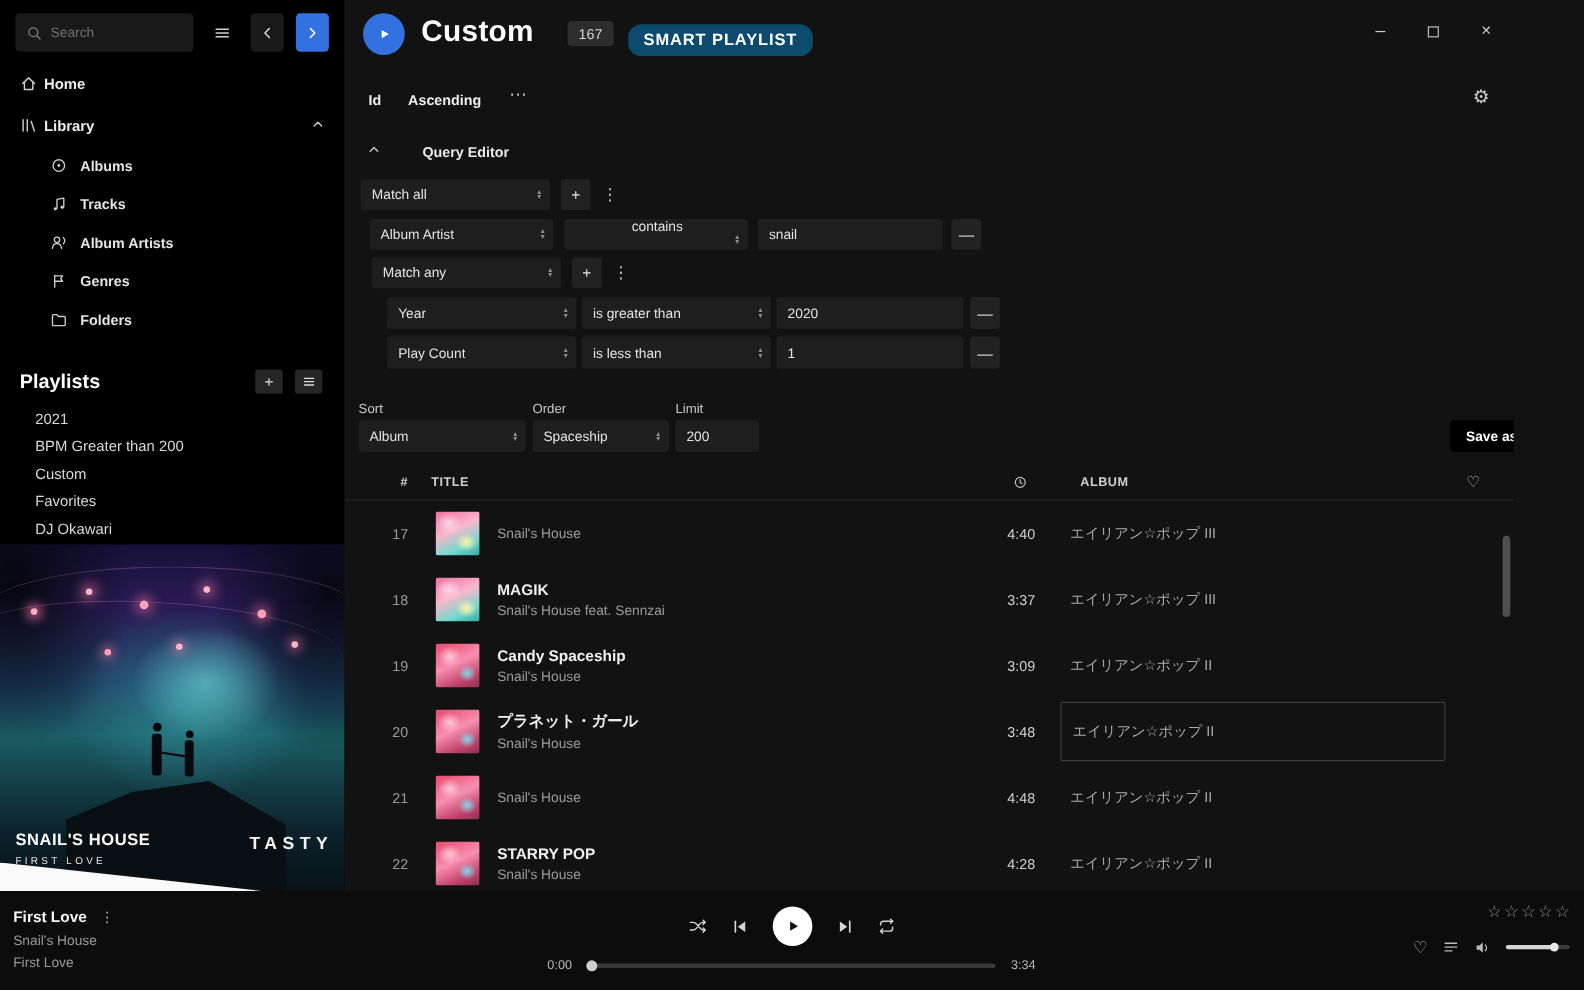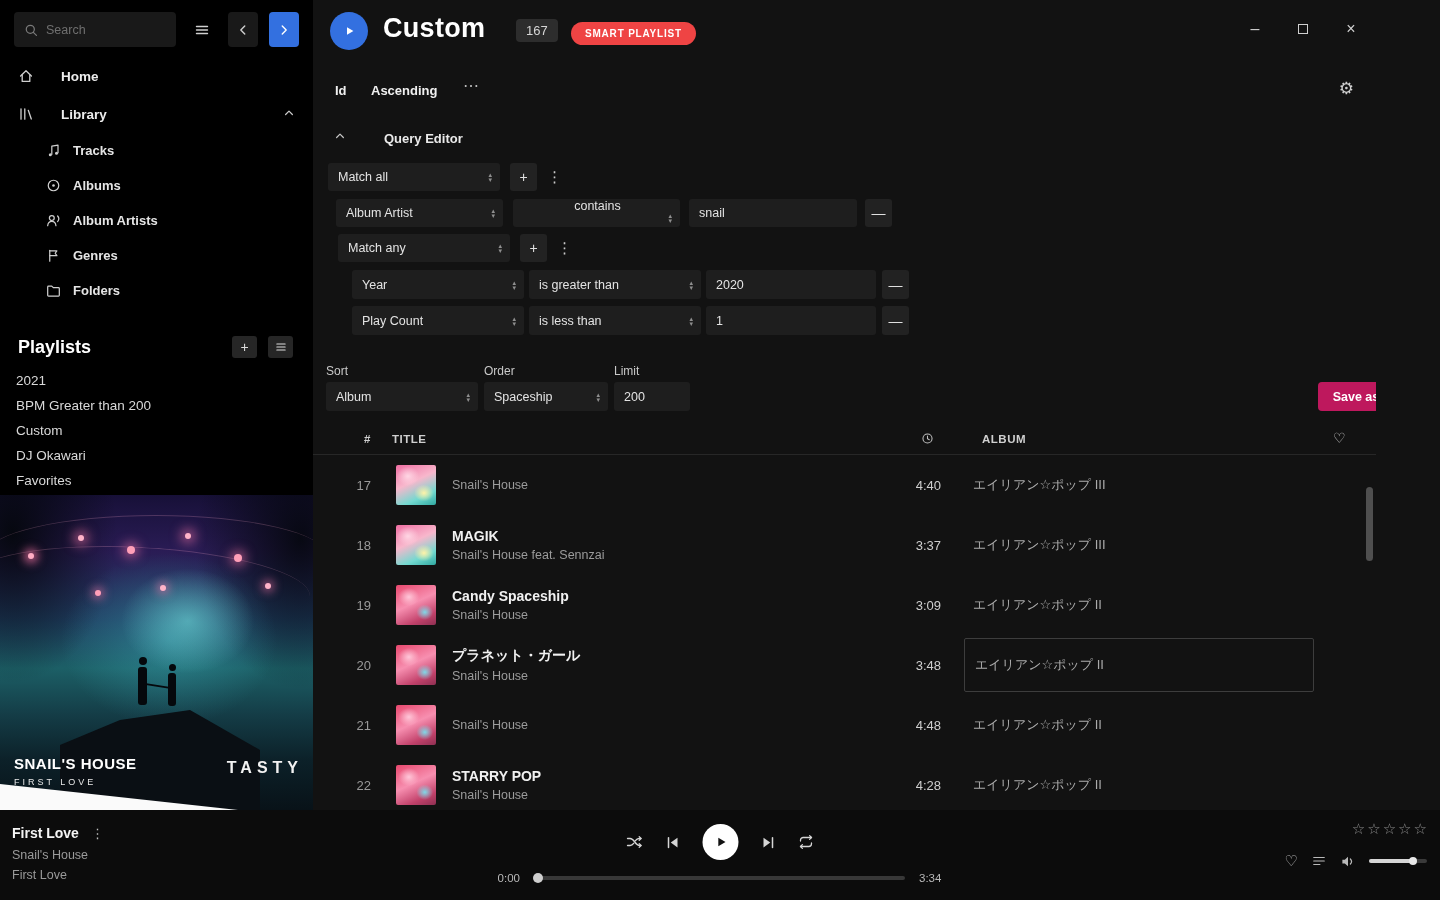--- a/index.html
+++ b/index.html
@@ -15,34 +15,34 @@
   .search-box svg { flex:none; color:#7a7a7a; }
   .search-box input { background:transparent; border:none; outline:none; color:#ddd;
     font-size:12.5px; width:100%; font-family:inherit; }
   .search-box input::placeholder { color:#6f6f6f; }
   .sb-btn { width:30px; height:35px; border-radius:4px; display:flex; align-items:center;
     justify-content:center; background:#191919; color:#d0d0d0; border:none; cursor:pointer; }
   .sb-btn.plain { background:transparent; }
   .sb-btn.fwd { background:#3370e0; color:#fff; }
 
   .nav { margin-top:10px; }
-  .nav-item { height:38px; display:flex; align-items:center; gap:27px; padding:0 18px;
+  .nav-item { height:38px; display:flex; align-items:center; gap:6px; padding:0 18px;
     font-size:13.5px; font-weight:700; color:#ececec; cursor:pointer; }
   .nav-item .chev { margin-left:auto; color:#b5b5b5; }
   .sub-item { height:35px; display:flex; align-items:center; gap:12px; padding-left:46px;
     font-size:13px; font-weight:700; color:#e5e5e5; cursor:pointer; }
   .sub-item svg, .nav-item svg { color:#cfcfcf; flex:none; }
 
   .pl-header { display:flex; align-items:center; margin-top:24px; height:30px; padding:0 20px 0 18px; }
   .pl-title { font-size:18px; font-weight:700; color:#fff; }
   .pl-actions { margin-left:auto; display:flex; gap:11px; }
   .pl-btn { width:25px; height:22px; background:#262626; border:none; border-radius:3px;
     color:#ddd; display:flex; align-items:center; justify-content:center; font-size:14px; cursor:pointer; }
   .pl-list { margin-top:6px; }
-  .pl-item { height:25px; display:flex; align-items:center; padding-left:16px;
+  .pl-item { height:25px; display:flex; align-items:center; padding-left:32px;
     font-size:13.5px; color:#d9d9d9; cursor:pointer; }
 
   
   .cover { position:absolute; left:0; bottom:0; width:313px; height:315px; overflow:hidden;
     background:
       radial-gradient(95px 75px at 60% 40%, rgba(125,240,235,.5), rgba(125,240,235,0) 70%),
       radial-gradient(150px 120px at 54% 46%, rgba(70,190,205,.38), rgba(70,190,205,0) 72%),
       radial-gradient(140px 200px at 4% 12%, rgba(4,7,12,.95), rgba(4,7,12,0) 75%),
       radial-gradient(140px 200px at 96% 14%, rgba(4,7,12,.9), rgba(4,7,12,0) 75%),
       linear-gradient(180deg,#171038 0%,#2a1c55 18%,#1f4062 40%,#1c5f66 55%,#143c46 70%,#0c2129 84%,#081218 100%); }
@@ -74,21 +74,21 @@
   .wedge { position:absolute; left:0; bottom:0; width:238px; height:26px; background:#fafafa;
     clip-path:polygon(0 0, 100% 100%, 0 100%); }
 
   
   .main { position:absolute; left:313px; top:0; right:0; height:810px; background:#121212; overflow:hidden; }
   .play-circle { position:absolute; left:17px; top:12px; width:38px; height:38px; border-radius:50%;
     background:#3370e0; display:flex; align-items:center; justify-content:center; border:none; cursor:pointer; }
   .page-title { position:absolute; left:70px; top:13px; font-size:27px; font-weight:800; color:#fff; letter-spacing:.3px; }
   .count-badge { position:absolute; left:203px; top:19px; background:#2d2d2d; color:#d6d6d6;
     font-size:13px; padding:4px 10px; border-radius:4px; }
-  .smart-badge { position:absolute; left:258px; top:22px; background:#ef4444; color:#fff; font-size:10px;
+  .smart-badge { position:absolute; left:258px; top:22px; background:#0c4a6e; color:#fff; font-size:15px;
     font-weight:700; letter-spacing:.8px; padding:6px 14px; border-radius:12px; }
   .win-controls { position:absolute; right:16px; top:20px; display:flex; gap:30px; align-items:center; }
   .win-btn { background:none; border:none; color:#cfcfcf; font-size:16px; cursor:pointer;
     display:flex; align-items:center; justify-content:center; width:18px; height:18px; }
   .max-box { width:10px; height:10px; border:1.5px solid #cfcfcf; display:inline-block; }
 
   .sort-field { position:absolute; left:22px; top:83px; font-size:13px; font-weight:700; color:#f0f0f0; cursor:pointer; }
   .sort-dir { position:absolute; left:58px; top:83px; font-size:13px; font-weight:700; color:#f0f0f0; cursor:pointer; }
   .more-dots { position:absolute; left:150px; top:76px; font-size:16px; color:#bbb; background:none;
     border:none; cursor:pointer; letter-spacing:1px; }
@@ -101,21 +101,21 @@
     align-items:center; padding:0 8px 0 10px; font-size:12.5px; color:#e3e3e3; cursor:pointer; }
   .sel-val { white-space:nowrap; overflow:hidden; }
   .carets { margin-left:auto; display:flex; flex-direction:column; align-items:center;
     font-size:7px; line-height:5px; color:#8f8f8f; padding-left:8px; }
   .qe-input { position:absolute; height:28px; background:#1e1e1e; border:none; outline:none;
     border-radius:3px; color:#e3e3e3; font-size:12.5px; padding:0 10px; font-family:inherit; }
   .sq-btn { position:absolute; width:27px; height:28px; background:#222; border:none; border-radius:3px;
     color:#e0e0e0; font-size:14px; display:flex; align-items:center; justify-content:center; cursor:pointer; }
   .kebab { position:absolute; background:none; border:none; color:#c9c9c9; font-size:15px; cursor:pointer; }
   .qe-label { position:absolute; font-size:12px; color:#c9c9c9; }
-  .save-btn { position:absolute; left:1005px; top:382px; width:76px; height:29px; background:#be185d;
+  .save-btn { position:absolute; left:1005px; top:382px; width:76px; height:29px; background:#000000;
     color:#fff; border:none; border-radius:4px; font-size:12.5px; font-weight:700; cursor:pointer; font-family:inherit; }
 
   
   .t-head { position:absolute; left:0; right:0; top:428px; height:27px; border-bottom:1px solid #272727;
     font-size:11.5px; font-weight:700; letter-spacing:.5px; color:#cfcfcf; }
   .th { position:absolute; top:5px; cursor:pointer; }
   .th-num { left:38px; width:20px; text-align:right; cursor:default; }
   .th-title { left:79px; }
   .th-clock { left:608px; top:4px; color:#c0c0c0; }
   .th-album { left:669px; }
@@ -214,33 +214,33 @@
           </svg>
         <span>Library</span>
         <span class="chev">
           <svg width="12" height="12" viewBox="0 0 16 16" fill="none" stroke="currentColor" stroke-width="1.6" stroke-linecap="round" stroke-linejoin="round">
               <path d="M3.5 10 8 5.5 12.5 10"></path>
             </svg>
         </span>
       </div>
 
       <div class="sub-item">
+        <svg width="15" height="15" viewBox="0 0 16 16" fill="none" stroke="currentColor" stroke-width="1.3">
+            <circle cx="8" cy="8" r="5.6"></circle>
+            <circle cx="8" cy="8" r="1.4" fill="currentColor" stroke="none"></circle>
+          </svg>
+        <span>Albums</span>
+      </div>
+      <div class="sub-item">
         <svg width="15" height="15" viewBox="0 0 16 16" fill="none" stroke="currentColor" stroke-width="1.3" stroke-linejoin="round">
             <path d="M6.2 12.6V3.4l6.6-1.2v8.8"></path>
             <circle cx="4.6" cy="12.6" r="1.6" fill="currentColor" stroke="none"></circle>
             <circle cx="11.2" cy="11" r="1.6" fill="currentColor" stroke="none"></circle>
           </svg>
         <span>Tracks</span>
-      </div>
-      <div class="sub-item">
-        <svg width="15" height="15" viewBox="0 0 16 16" fill="none" stroke="currentColor" stroke-width="1.3">
-            <circle cx="8" cy="8" r="5.6"></circle>
-            <circle cx="8" cy="8" r="1.4" fill="currentColor" stroke="none"></circle>
-          </svg>
-        <span>Albums</span>
       </div>
       <div class="sub-item">
         <svg width="15" height="15" viewBox="0 0 16 16" fill="none" stroke="currentColor" stroke-width="1.3" stroke-linecap="round">
             <circle cx="6.2" cy="5.4" r="2.6"></circle>
             <path d="M1.8 13.6c.3-3 2.2-4.6 4.4-4.6s4.1 1.6 4.4 4.6"></path>
             <path d="M12.4 3.2c1.5 1.7 1.5 4.2 0 5.9"></path>
           </svg>
         <span>Album Artists</span>
       </div>
       <div class="sub-item">
@@ -266,22 +266,22 @@
           <svg width="12" height="12" viewBox="0 0 16 16" fill="none" stroke="currentColor" stroke-width="1.6" stroke-linecap="round">
               <path d="M2.5 4h11M2.5 8h11M2.5 12h11"></path>
             </svg>
         </button>
       </div>
     </div>
     <div class="pl-list">
       <div class="pl-item">2021</div>
       <div class="pl-item">BPM Greater than 200</div>
       <div class="pl-item">Custom</div>
+      <div class="pl-item">Favorites</div>
       <div class="pl-item">DJ Okawari</div>
-      <div class="pl-item">Favorites</div>
     </div>
 
     <div class="cover">
       <div class="string s1"></div>
       <div class="string s2"></div>
       <div class="lanterns"></div>
       <div class="rock"></div>
       <div class="fig fig1"></div>
       <div class="fig fig1h"></div>
       <div class="fig fig2"></div>

